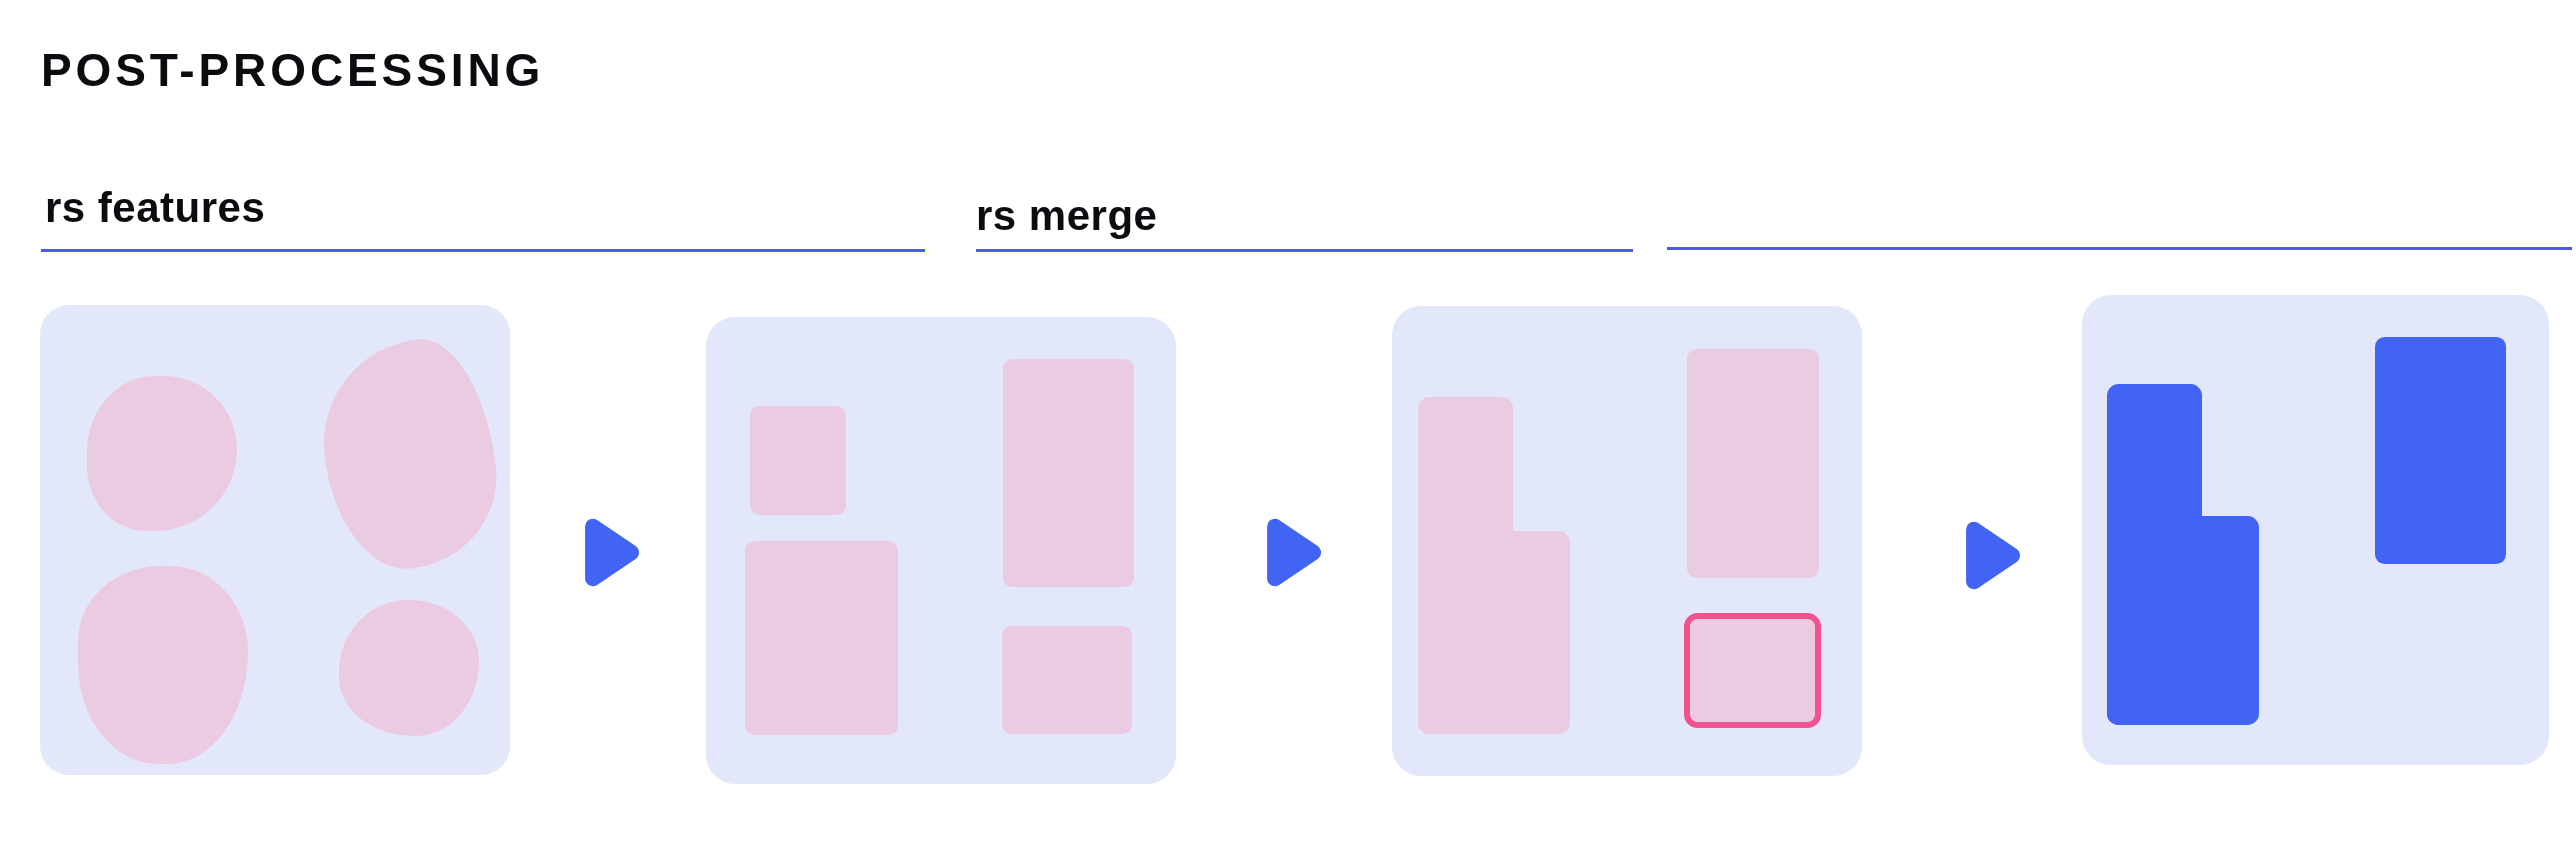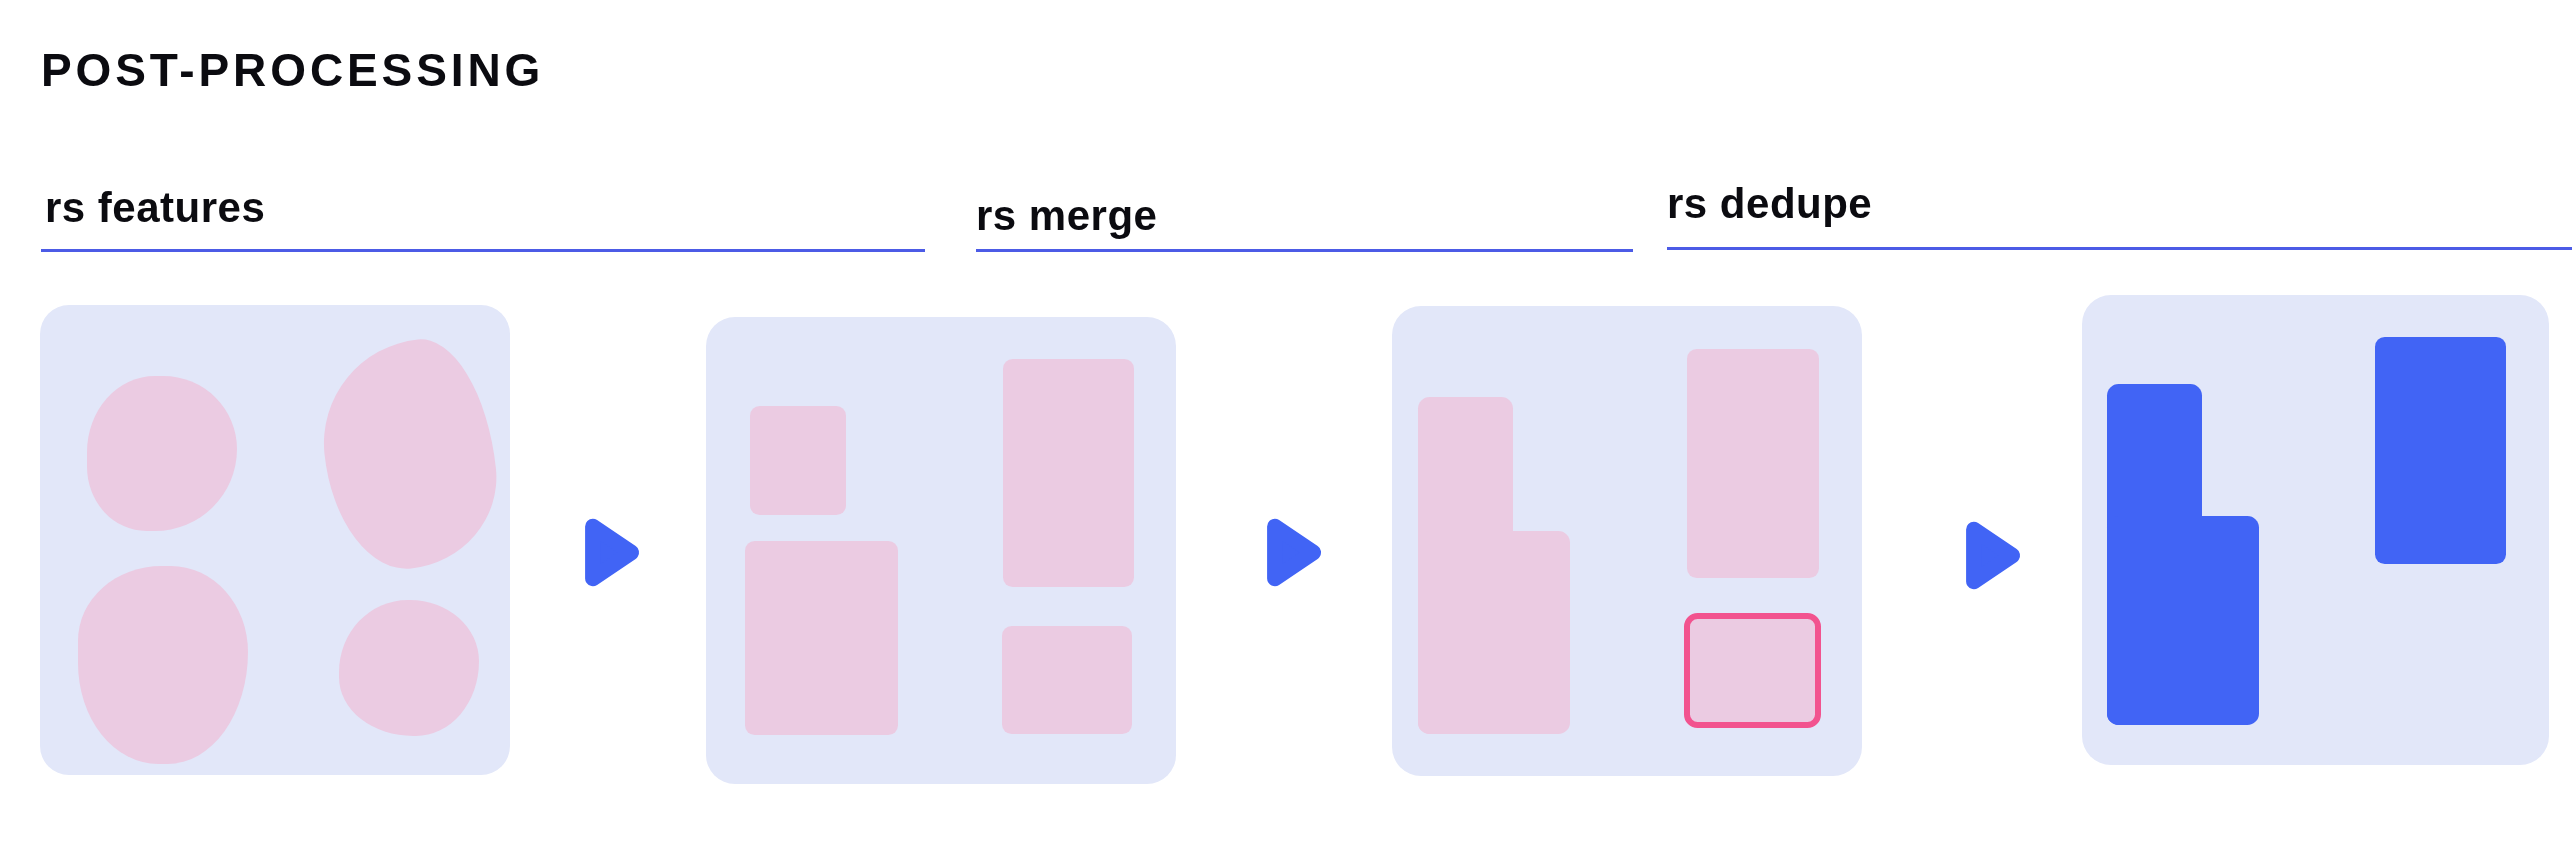--- a/index.html
+++ b/index.html
@@ -41,21 +41,20 @@
 <div class="canvas">
 
   <div class="abs title" style="left:41px;top:43px;">POST-PROCESSING</div>
 
   <div class="abs step-label" style="left:45px;top:184px;">rs features</div>
   <div class="abs underline" style="left:41px;top:249px;width:884px;"></div>
 
   <div class="abs step-label" style="left:976px;top:192px;">rs merge</div>
   <div class="abs underline" style="left:976px;top:249px;width:657px;"></div>
 
-  <div class="abs step-label" style="left:1667px;top:180px;">rs dedupe</div>
   <div class="abs underline" style="left:1667px;top:247px;width:905px;"></div>
 
   <div class="abs panel" style="left:40px;top:305px;width:470px;height:470px;">
     <div class="blob" style="left:47px;top:71px;width:150px;height:155px;
          border-radius:48% 52% 58% 42% / 52% 50% 56% 44%;"></div>
     <div class="blob" style="left:285px;top:36px;width:169px;height:227px;
          border-radius:62% 38% 56% 44% / 46% 60% 40% 54%;transform:rotate(-6deg);"></div>
     <div class="blob" style="left:38px;top:261px;width:170px;height:198px;
          border-radius:52% 48% 50% 50% / 40% 46% 60% 54%;"></div>
     <div class="blob" style="left:299px;top:295px;width:140px;height:136px;

